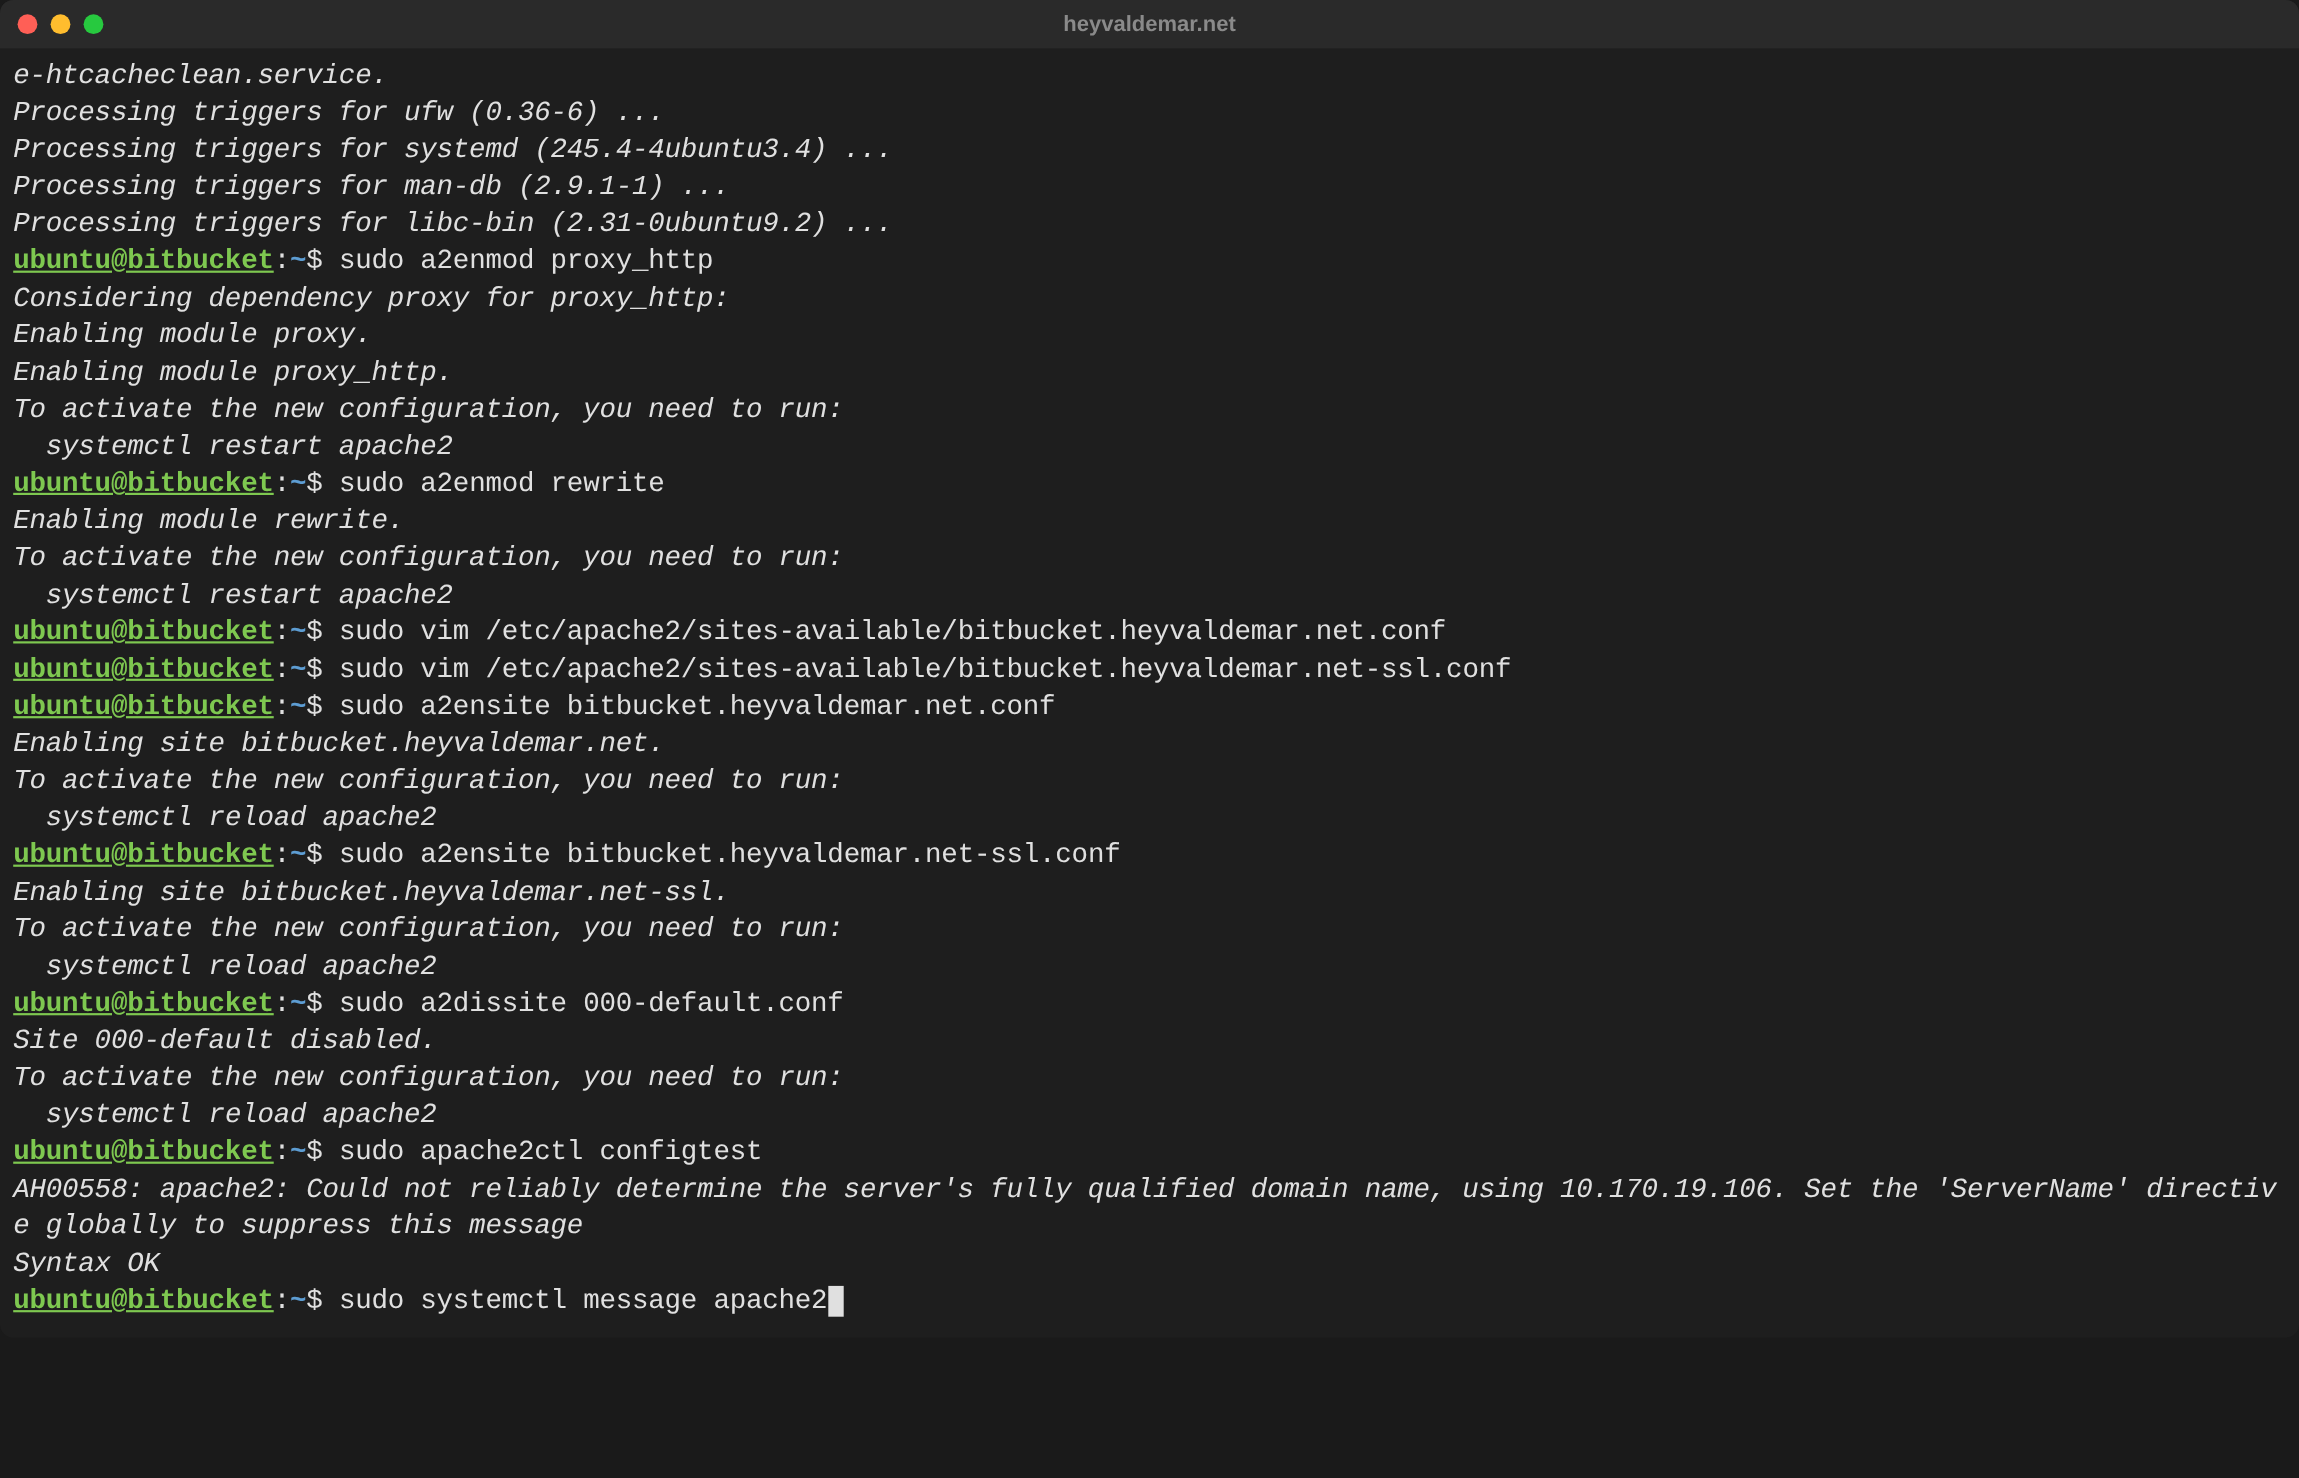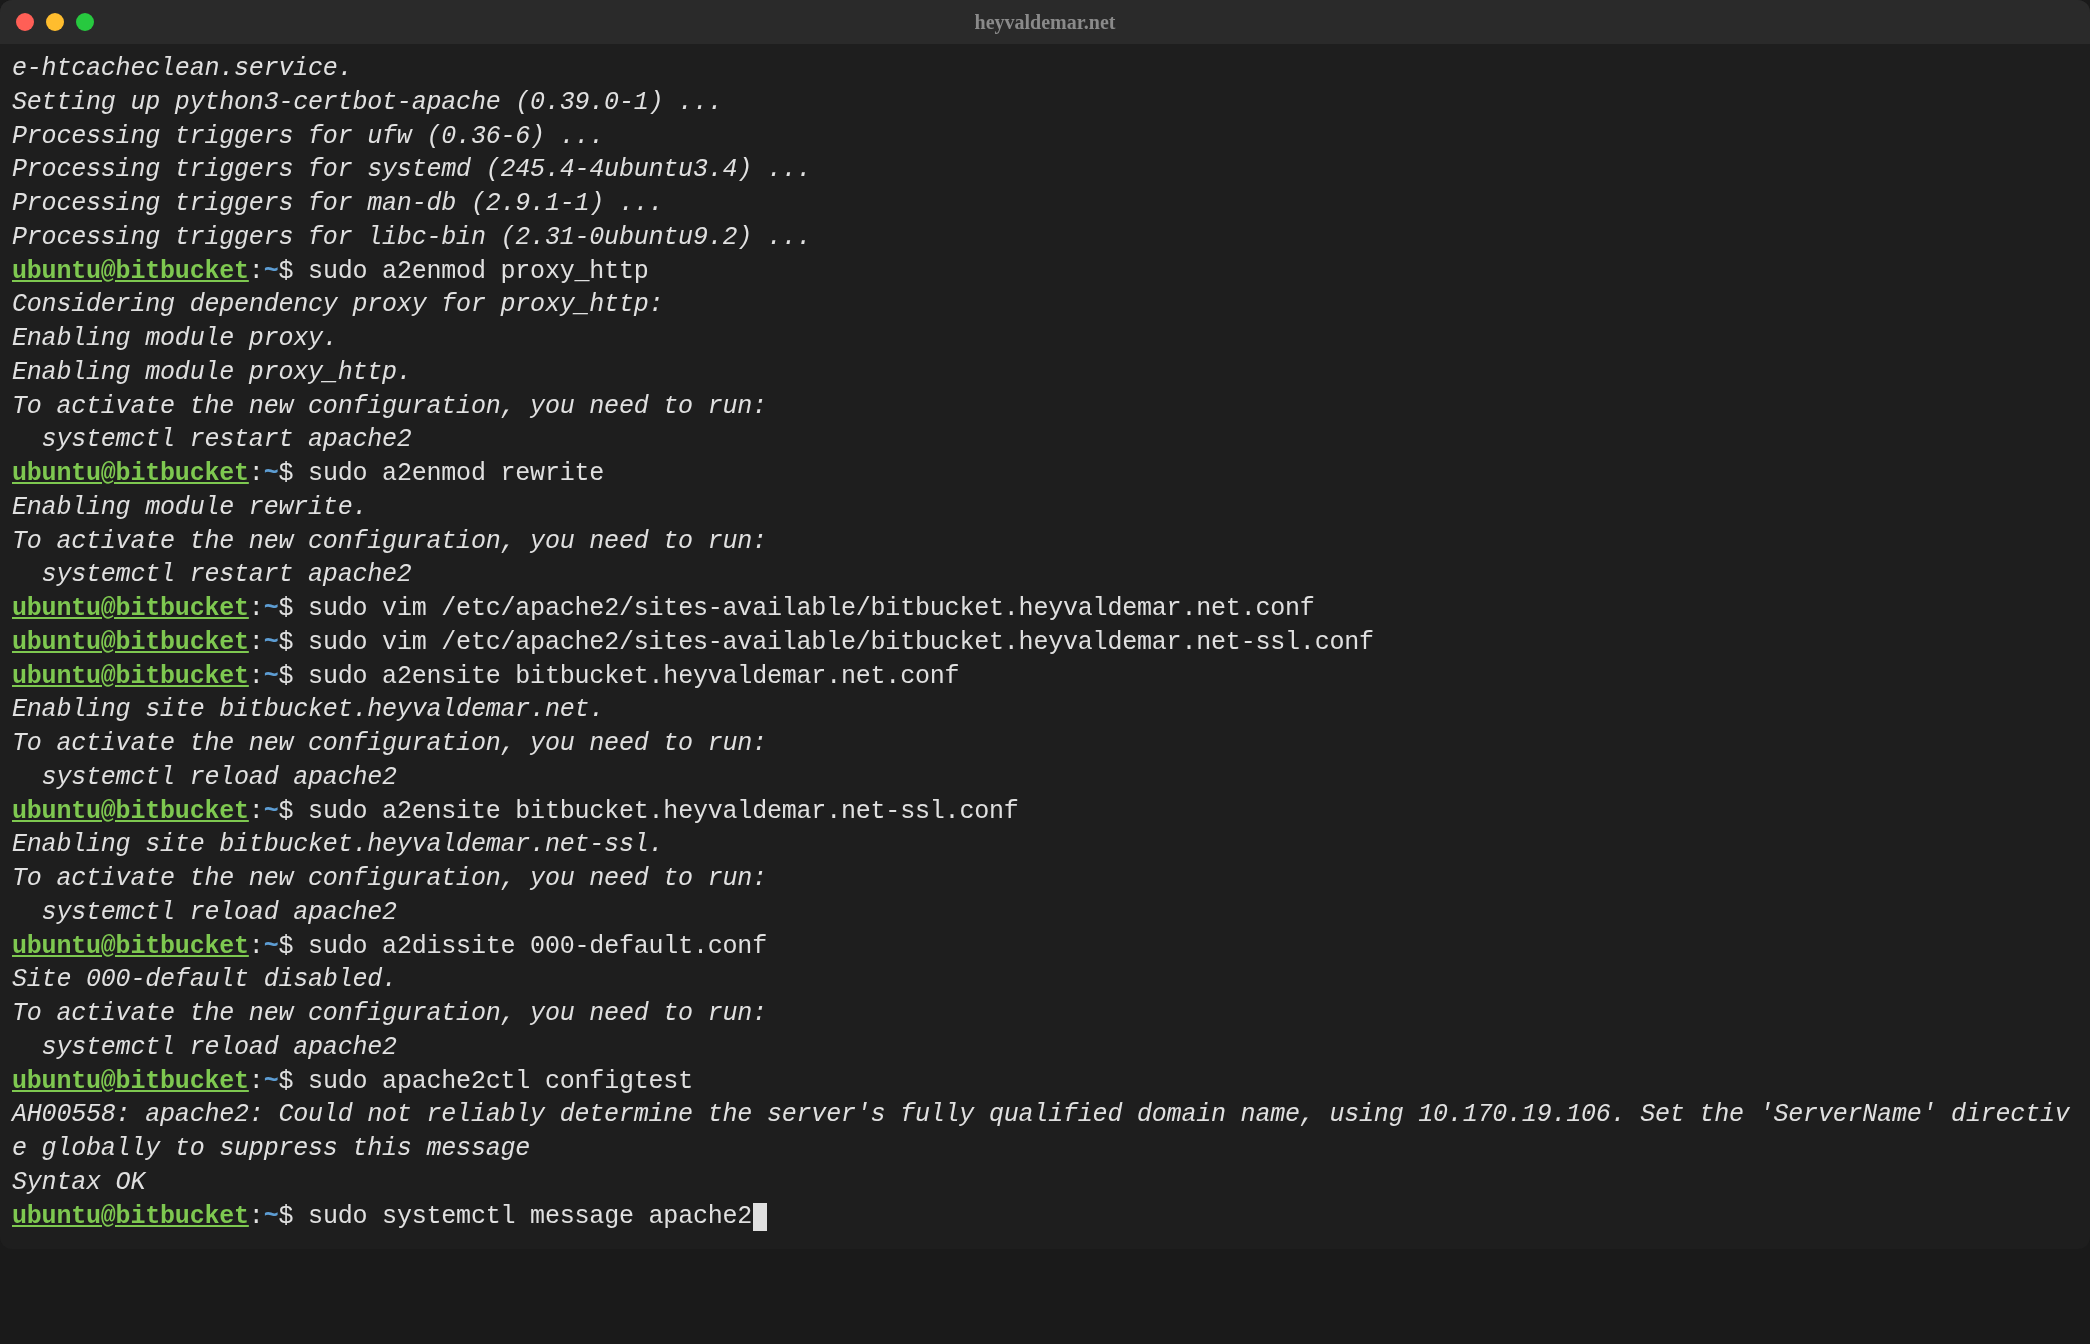--- a/index.html
+++ b/index.html
@@ -44,21 +44,21 @@
     .traffic-light.red { background: #ff5f56; }
     .traffic-light.yellow { background: #ffbd2e; }
     .traffic-light.green { background: #27c93f; }
     .window-title {
       position: absolute;
       left: 50%;
       transform: translateX(-50%);
       color: #8a8a8a;
       font-size: 20px;
       font-weight: 600;
-      font-family: Liberation Serif, serif;
+      font-family: Liberation Sans, sans-serif;
     }
     .terminal-content {
       padding: 8px 12px 16px 12px;
       font-size: 25px;
       line-height: 1.35;
       color: #e0e0e0;
       letter-spacing: -0.2px;
     }
     .line {
       white-space: pre-wrap;
@@ -86,21 +86,20 @@
   <div class="title-bar">
     <div class="traffic-lights">
       <div class="traffic-light red"></div>
       <div class="traffic-light yellow"></div>
       <div class="traffic-light green"></div>
     </div>
     <div class="window-title">heyvaldemar.net</div>
   </div>
   <div class="terminal-content" id="terminal-content">
       <div class="line"><span class="output">e-htcacheclean.service.</span></div>
-      <div class="line"><span class="output">Setting up python3-certbot-apache (0.39.0-1) ...</span></div>
       <div class="line"><span class="output">Processing triggers for ufw (0.36-6) ...</span></div>
       <div class="line"><span class="output">Processing triggers for systemd (245.4-4ubuntu3.4) ...</span></div>
       <div class="line"><span class="output">Processing triggers for man-db (2.9.1-1) ...</span></div>
       <div class="line"><span class="output">Processing triggers for libc-bin (2.31-0ubuntu9.2) ...</span></div>
       <div class="line"><span class="prompt-user">ubuntu@bitbucket</span><span class="prompt-colon">:</span><span class="prompt-path">~</span><span class="prompt-dollar">$ </span><span class="cmd-text">sudo a2enmod proxy_http</span></div>
       <div class="line"><span class="output">Considering dependency proxy for proxy_http:</span></div>
       <div class="line"><span class="output">Enabling module proxy.</span></div>
       <div class="line"><span class="output">Enabling module proxy_http.</span></div>
       <div class="line"><span class="output">To activate the new configuration, you need to run:</span></div>
       <div class="line"><span class="output">  systemctl restart apache2</span></div>

